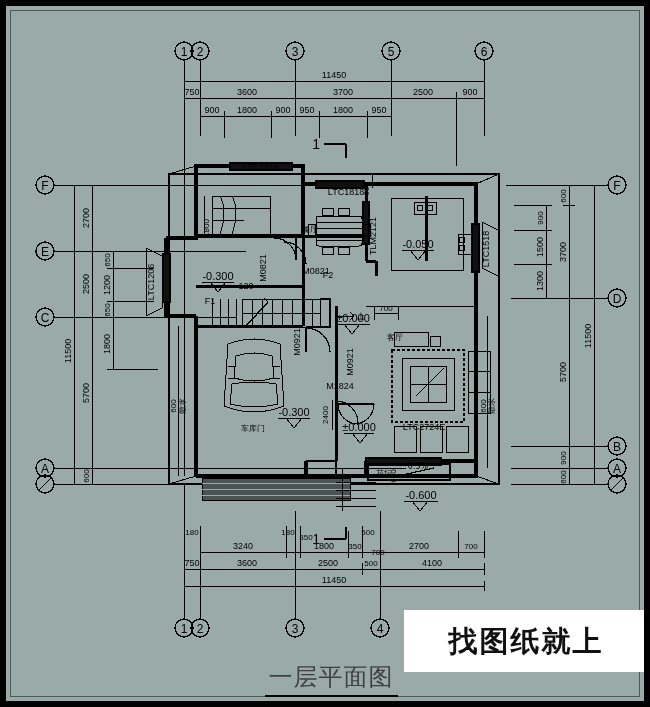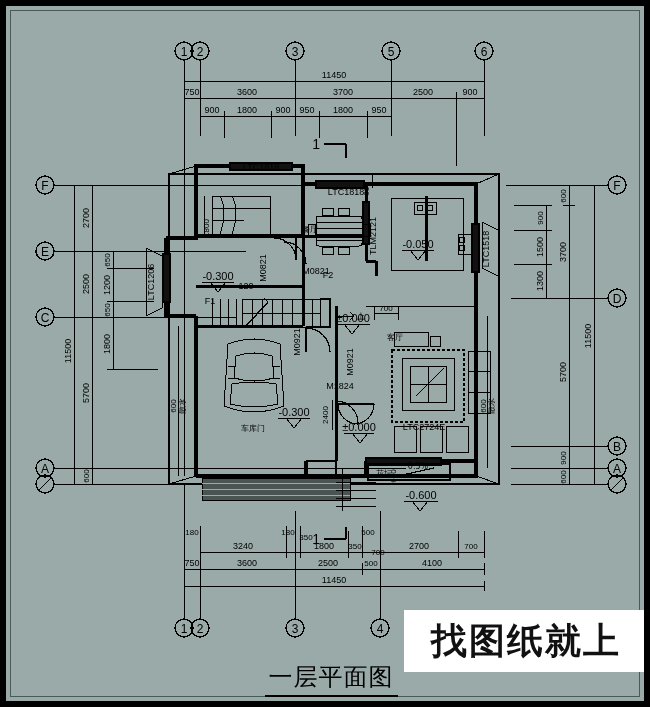--- a/index.html
+++ b/index.html
@@ -19,29 +19,29 @@
   .gridtxt{font-family:"Liberation Sans",sans-serif;font-size:12px;fill:#000;}
   .lbl{font-family:"Liberation Sans",sans-serif;font-size:9px;fill:#000;}
   .lvl{font-family:"Liberation Sans",sans-serif;font-size:11px;fill:#000;}
   .cn{font-family:"DejaVu Sans",sans-serif;font-size:8px;fill:#000;}
   .secnum{font-family:"Liberation Sans",sans-serif;font-size:14px;fill:#000;}
   #watermark{
     position:absolute;left:398px;top:604px;width:244px;height:62px;
     background:#ffffff;display:flex;flex-direction:column;
     align-items:center;justify-content:center;
   }
-  #wm-cn{font-family:"DejaVu Sans",sans-serif;font-size:36px;font-weight:bold;
+  #wm-cn{font-family:"DejaVu Sans",sans-serif;font-size:29px;font-weight:bold;
     color:#111;letter-spacing:2px;line-height:1;}
   #wm-url{font-family:"Liberation Serif",serif;font-size:22px;font-weight:bold;
     color:#2222cc;line-height:1.1;}
   #title-blk{
     position:absolute;left:0;top:655px;width:650px;text-align:center;
   }
   #title-txt{
-    font-family:"DejaVu Sans",sans-serif;font-size:24px;color:#000000;
+    font-family:"DejaVu Sans",sans-serif;font-size:24px;color:#404040;
     border-bottom:2px solid #000;padding:0 4px 2px 4px;
     display:inline-block;letter-spacing:1px;
   }
 </style>
 </head>
 <body>
 
 <div id="page">
   <div id="inner-border"></div>
 

